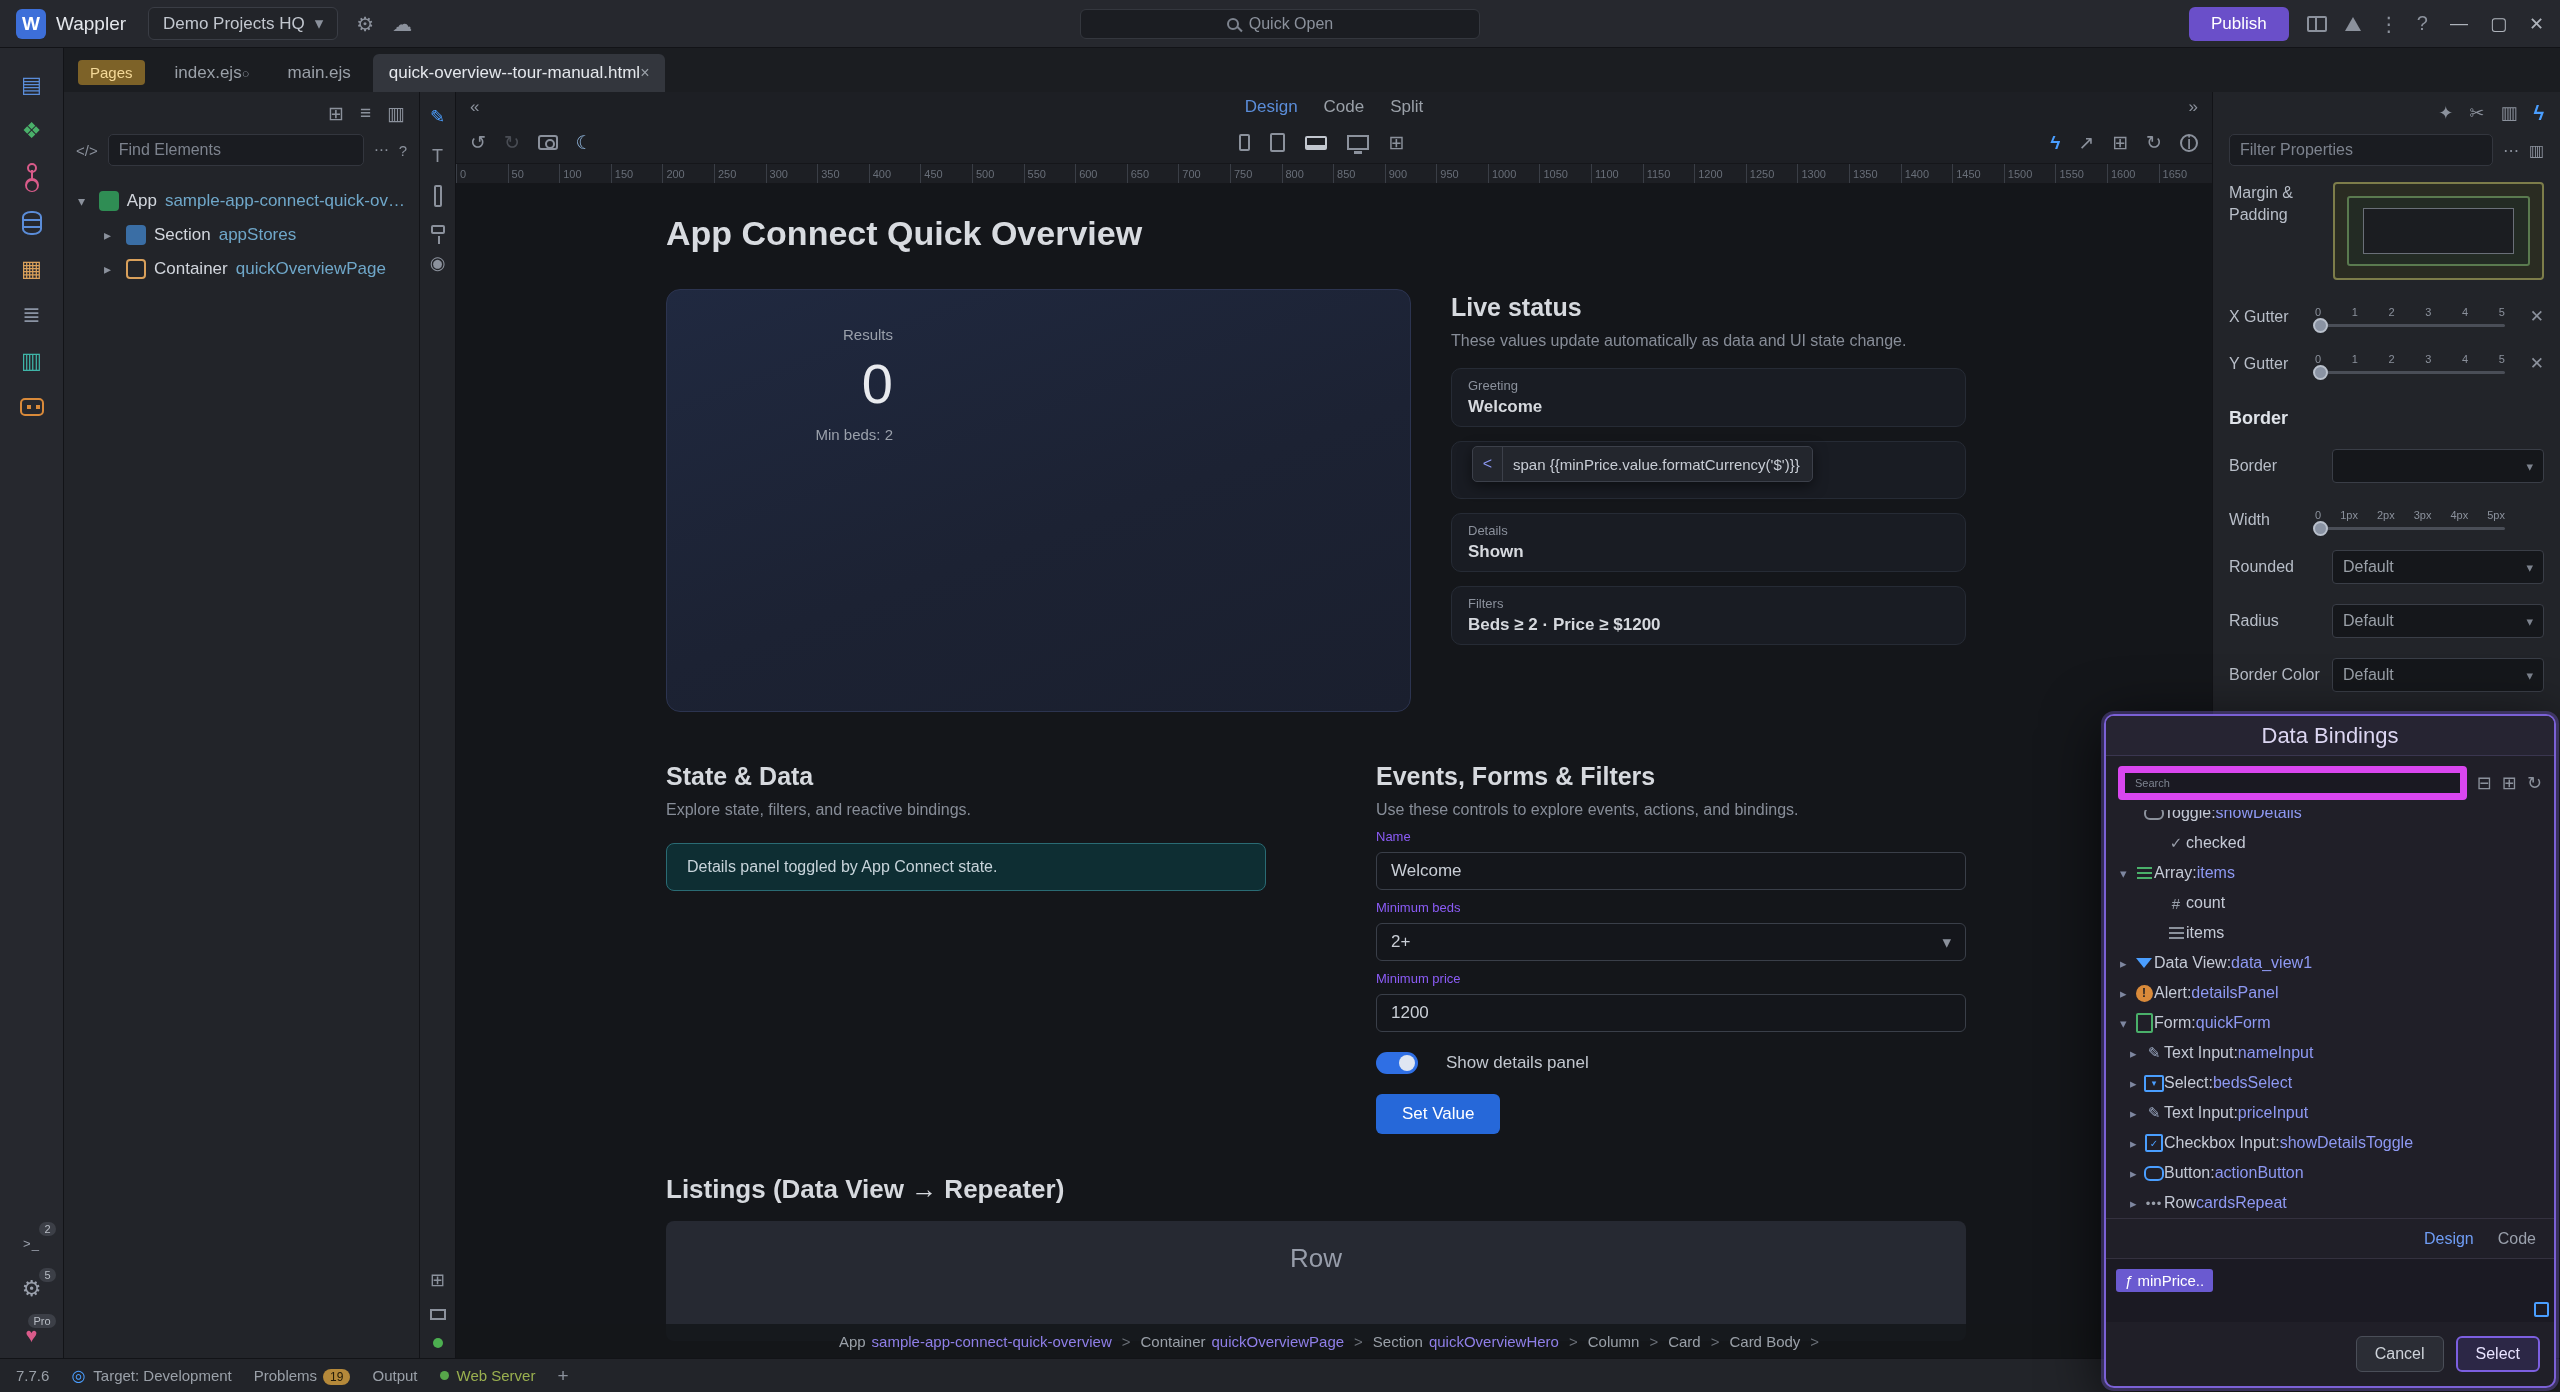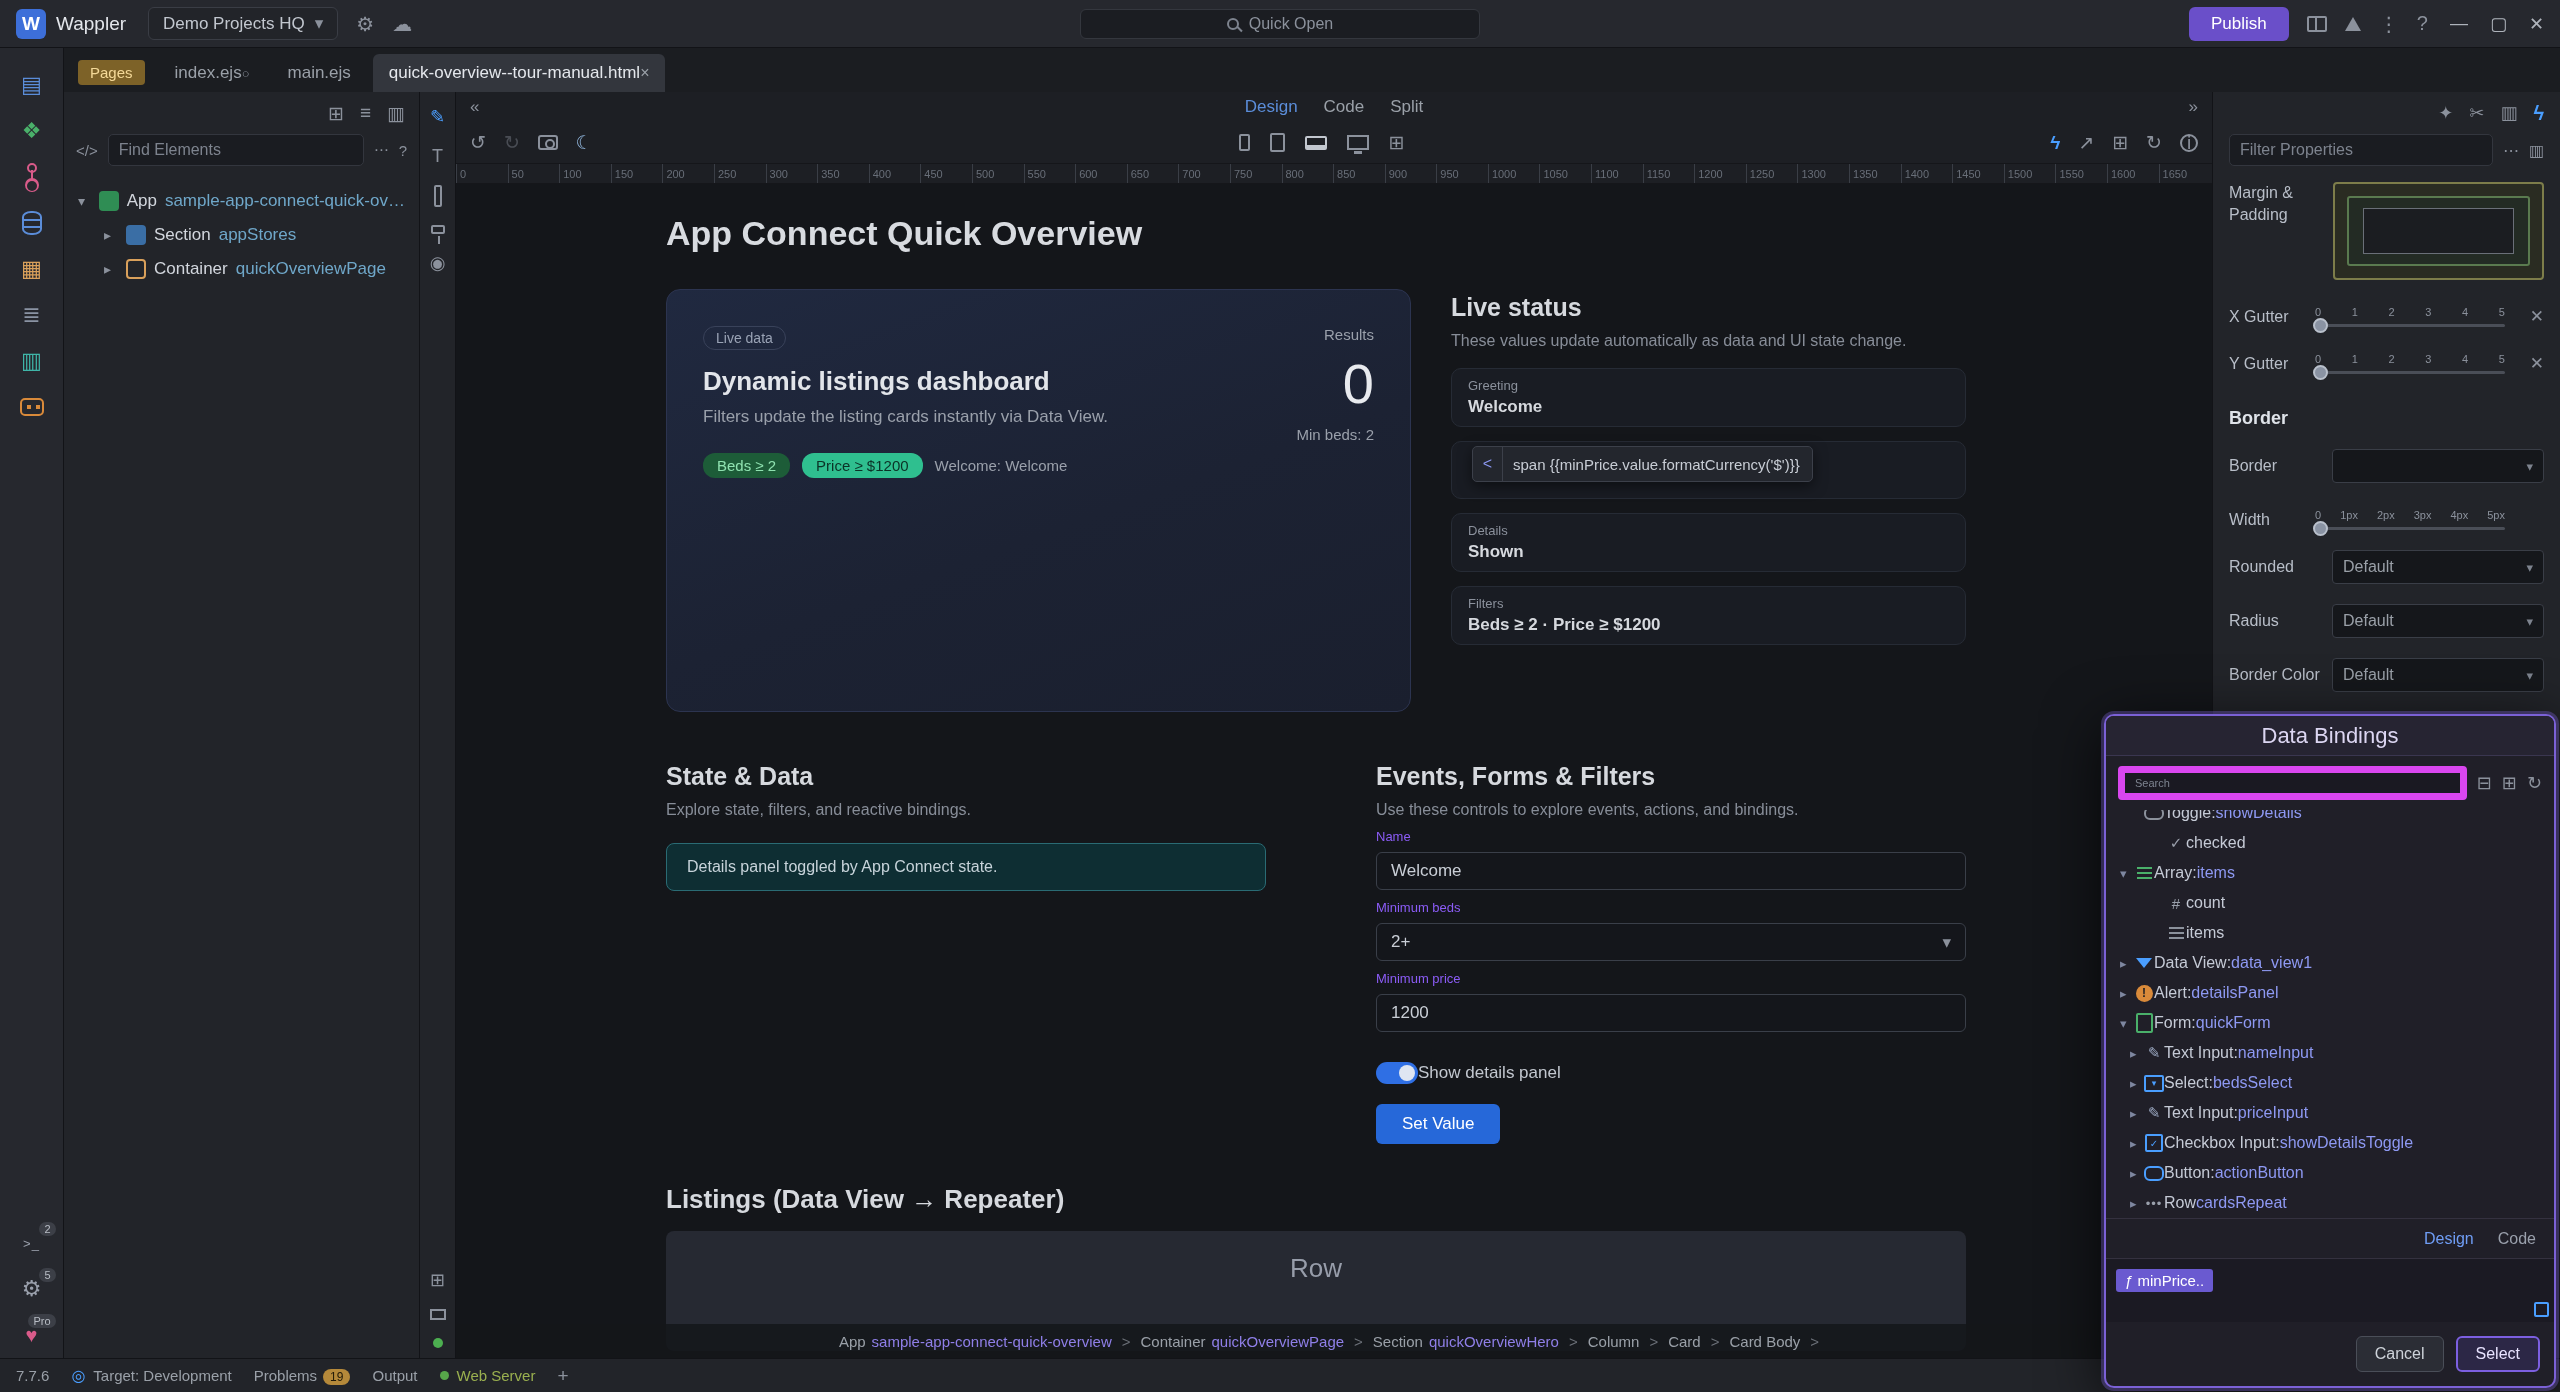--- a/index.html
+++ b/index.html
@@ -131,21 +131,21 @@
   .scard { min-height:58px; background:#191c23; border:1px solid #262b35; border-radius:10px; padding:9px 16px; }
   .sc-label { font-size:13px; color:#8b919c; }
   .sc-value { font-size:17px; color:#d6d9de; font-weight:bold; margin-top:4px; }
   .row2 { display:flex; gap:110px; margin-top:50px; width:1300px; }
   .col-state { width:600px; }
   .alertbox { margin-top:24px; background:#0e2e33; border:1px solid #2a6b74; border-radius:8px; padding:14px 20px; font-size:16px; color:#c7d3da; width:600px; }
   .col-form { width:590px; }
   .f-label { font-size:13px; color:#8b5cf6; margin-top:10px; }
   .f-input { margin-top:8px; width:590px; height:38px; background:#14161b; border:1px solid #3a3f49; border-radius:6px; color:#c9ced6; font-size:17px; padding:0 14px; }
   .f-sel { margin-top:8px; width:590px; height:38px; background:#14161b; border:1px solid #3a3f49; border-radius:6px; color:#c9ced6; font-size:17px; padding:0 14px; display:flex; align-items:center; justify-content:space-between; }
-  .togglerow { margin-top:30px; display:flex; align-items:center; gap:0; }
+  .togglerow { margin-top:20px; display:flex; align-items:center; gap:28px; }
   .toggle { width:42px; height:22px; border-radius:11px; background:#2f6fe4; position:relative; }
   .toggle::after { content:''; position:absolute; right:3px; top:3px; width:16px; height:16px; border-radius:50%; background:#dfe6f2; }
   .toggle-label { font-size:17px; color:#c2c7cf; }
   .setvalue { margin-top:20px; background:#2668d9; color:#fff; font-size:17px; border:none; border-radius:6px; padding:10px 26px; }
   .listings-h { margin-top:40px; font-size:26px; color:#d6d9de; font-weight:bold; }
   .rowblock { margin-top:16px; width:1300px; height:120px; background:#262932; border-radius:8px; text-align:center; padding-top:22px; font-size:26px; color:#979daa; }
   .el-tooltip { position:absolute; left:1016px; top:262px; height:36px; background:#23262d; border:1px solid #3c404a; border-radius:5px; display:flex; align-items:center; padding:0 12px 0 0; box-shadow:0 4px 14px rgba(0,0,0,.5); z-index:5; }
   .tt-chev { width:30px; height:34px; display:flex; align-items:center; justify-content:center; color:#8b97f0; font-size:16px; border-right:1px solid #3c404a; margin-right:10px; }
   .tt-text { font-size:15px; color:#c8cdd5; white-space:nowrap; }
   .crumbbar { position:absolute; left:0; right:0; bottom:0; height:34px; display:flex; align-items:center; justify-content:center; font-size:15px; background:rgba(20,22,26,.85); white-space:nowrap; }
@@ -442,31 +442,20 @@
             <span class="rlabel">1600</span>
             <span class="rlabel">1650</span>
           </div>
 
         <div class="canvas">
           <div class="page">
             <h1 class="pv-h1">App Connect Quick Overview</h1>
 
             <div class="row1">
               <div class="hero">
-                <div class="hero-left">
-                  <span class="livedata">Live data</span>
-                  <h3 class="hero-h3">Dynamic listings dashboard</h3>
-                  <p class="hero-p">Filters update the listing cards instantly via Data View.</p>
-                  <div class="chips">
-
-                  <span class="chip chip-green">Beds ≥ 2</span>
-                      <span class="chip chip-teal">Price ≥ $1200</span>
-                      <span class="chip chip-plain">Welcome: Welcome</span>
-                    </div>
-                </div>
                 <div class="hero-right">
                   <div class="res-label">Results</div>
                   <div class="res-val">0</div>
                   <div class="res-sub">Min beds: 2</div>
                 </div>
               </div>
 
               <div class="livestatus">
                 <h2 class="sec-h">Live status</h2>
                 <p class="sec-p">These values update automatically as data and UI state change.</p>

